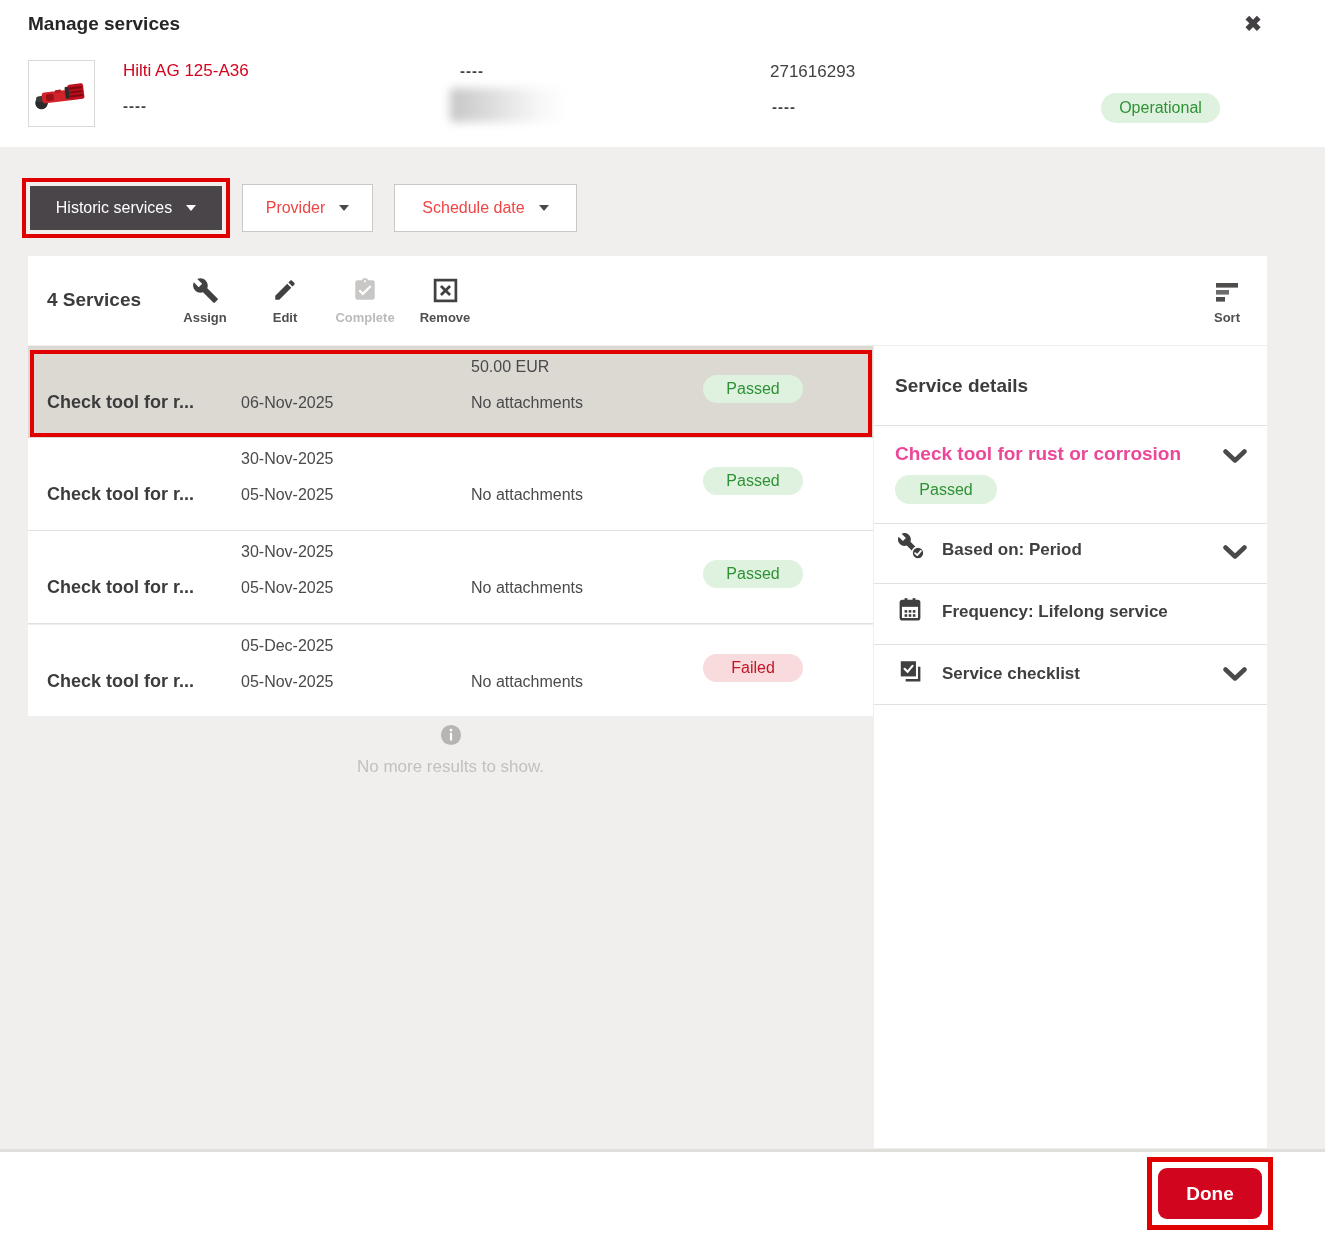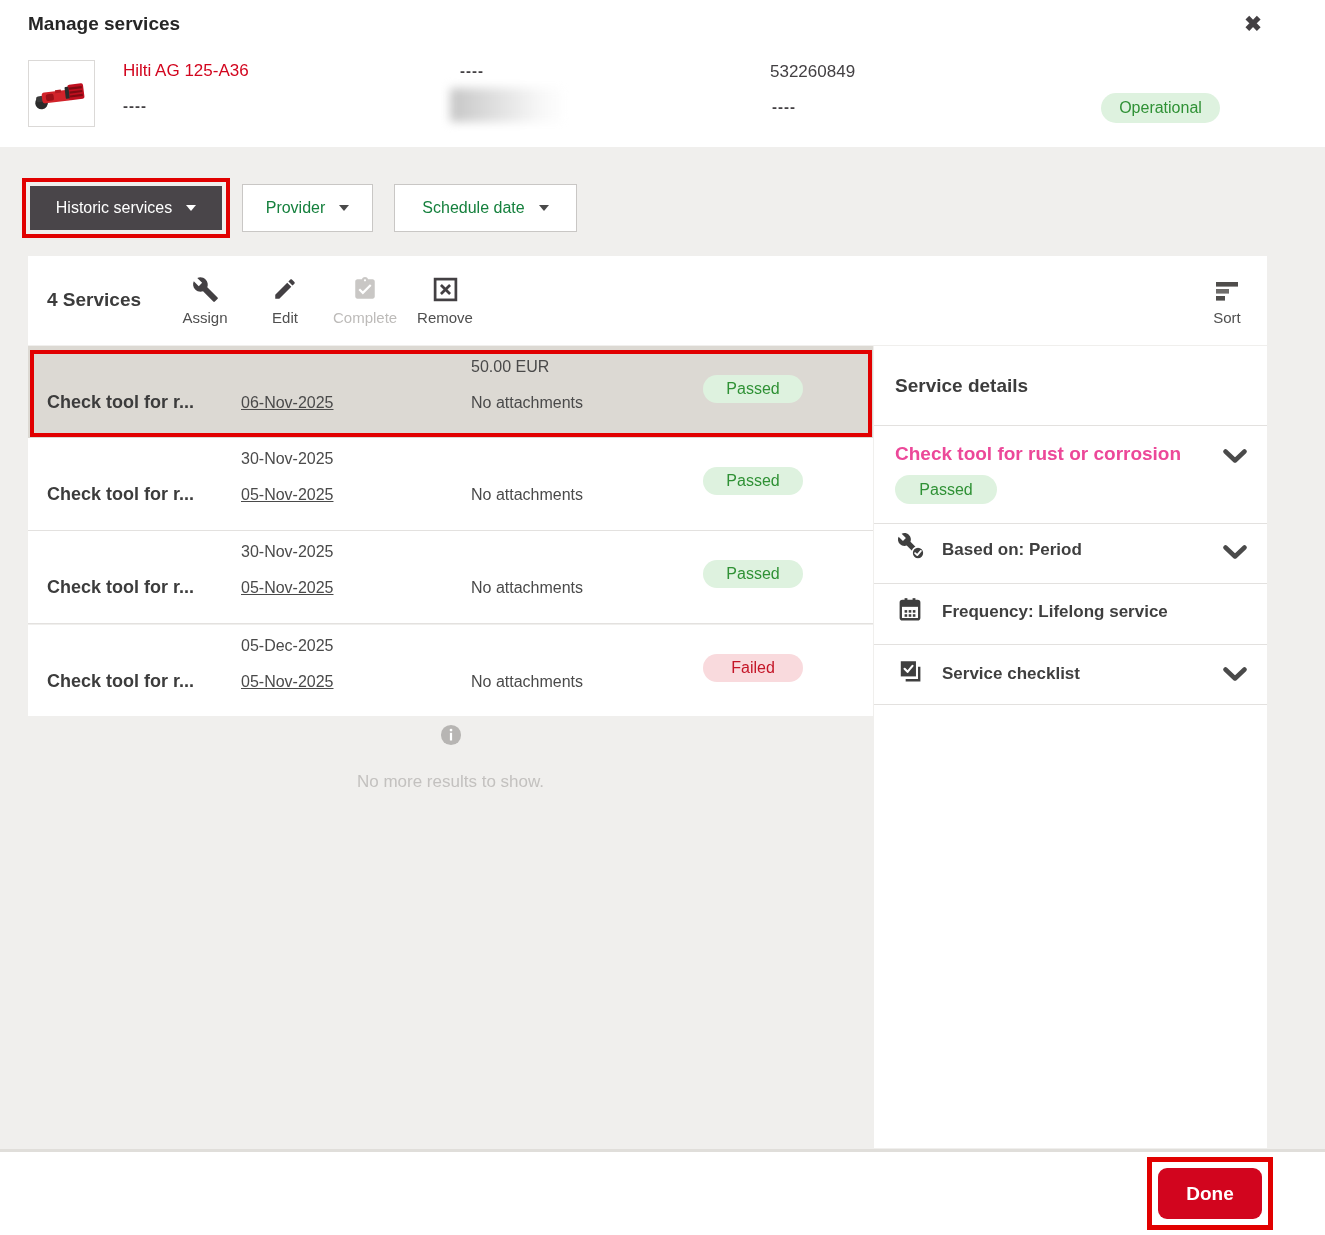--- a/index.html
+++ b/index.html
@@ -24,58 +24,58 @@
                  background:linear-gradient(90deg,#c6c6c6 0%,#e3e3e3 45%,#f6f6f6 75%,#ffffff 100%);
                  filter:blur(5px); }
   .status-badge { left:1101px; top:78px; width:119px; height:30px; border-radius:15px;
                   background:#def2df; color:#2f9135; font-size:16px;
                   display:flex; align-items:center; justify-content:center;margin-top:15px; }
 
   
   .body-bg { left:0; top:147px; width:1325px; height:1005px; background:#f0efed; }
 
   
-  .filter-btn { height:48px; background:#fff; border:1px solid #c9c7c5; color:#15803d; font-size:16px;
+  .filter-btn { height:48px; background:#fff; border:1px solid #c9c7c5; color:#ef4444; font-size:16px;
                 display:flex; align-items:center; justify-content:center; gap:14px; cursor:pointer; }
   .btn-dark { left:30px; top:186px; width:192px; height:44px; background:#494549; border:none; color:#ffffff; }
   .caret { width:0; height:0; border-left:5px solid transparent; border-right:5px solid transparent;
            border-top:6px solid #4a4a4a; }
   .caret-white { border-top-color:#ffffff; }
 
   
   .annotation { border:4px solid #e10000; background:transparent; pointer-events:none; }
   .ann-filter { left:22px; top:178px; width:208px; height:60px; }
   .ann-row { left:30px; top:350px; width:842px; height:87px; }
   .ann-done { left:1147px; top:1157px; width:126px; height:73px; border-width:5px; }
 
   
   .toolbar { left:28px; top:256px; width:1239px; height:89px; background:#ffffff; }
   .svc-count { position:absolute; left:19px; top:33px; font-size:19px; font-weight:bold; color:#3c3c3c; }
   .tool-action { position:absolute; width:64px; top:12px; height:66px; text-align:center; cursor:pointer; background:none; border:none; }
   .tool-action .ticon { display:inline-block; height:30px; }
-  .tool-action .tlabel { display:block; margin-top:3px; font-size:15px; color:#4f4f4f; font-family:inherit; }
+  .tool-action .tlabel { display:block; margin-top:3px; font-size:13px; color:#4f4f4f; font-family:inherit;font-weight:bold; }
   .tool-action.disabled { cursor:default; }
   .tool-action.disabled .tlabel { color:#bdbbb9; }
 
   
   .svc-row { left:28px; width:845px; background:#ffffff; cursor:pointer; }
   .svc-row.selected { background:#dcd9d3; }
   .cell-name { position:absolute; left:19px; top:46px; font-size:18px; font-weight:bold; color:#3c3c3c; }
   .cell-date-top { position:absolute; left:213px; top:12px; font-size:16px; color:#4a4a4a; }
-  .cell-date-bottom { position:absolute; left:213px; top:48px; font-size:16px; color:#4a4a4a;text-decoration:underline; }
+  .cell-date-bottom { position:absolute; left:213px; top:48px; font-size:16px; color:#4a4a4a; }
   .cell-cost { position:absolute; left:443px; top:12px; font-size:16px; color:#4a4a4a; }
   .cell-attach { position:absolute; left:443px; top:48px; font-size:16px; color:#4a4a4a; }
   .badge { position:absolute; left:675px; top:29px; width:100px; height:28px; border-radius:14px;
            font-size:16px; display:flex; align-items:center; justify-content:center; }
   .badge-passed { background:#def2df; color:#2f9135; }
   .badge-failed { background:#f9dadd; color:#c41527; }
 
   
   .no-more { left:28px; top:724px; width:845px; text-align:center; }
-  .no-more-text { margin-top:22px; font-size:17px; color:#c3c1bf; }
+  .no-more-text { margin-top:7px; font-size:17px; color:#c3c1bf; }
 
   
   .panel { left:874px; top:346px; width:393px; height:802px; background:#ffffff; }
   .panel-title { position:absolute; left:21px; top:29px; font-size:19px; font-weight:bold; color:#3c3c3c; }
   .pdivider { position:absolute; left:0; width:393px; height:1px; background:#e3e1df; }
   .panel-service-name { position:absolute; left:21px; top:97px; width:320px; font-size:19px; font-weight:bold; color:#ec4899; }
   .panel-badge { position:absolute; left:21px; top:129px; width:102px; height:29px; border-radius:15px;
                  font-size:16px; display:flex; align-items:center; justify-content:center; }
   .prow-icon { position:absolute; left:23px; }
   .prow-label { position:absolute; left:68px; font-size:17px; font-weight:bold; color:#3f3f3f; }
@@ -113,21 +113,21 @@
         <rect x="38.5" y="29" width="13" height="2.2" fill="#7e0a12"></rect>
         <rect x="38.5" y="33" width="13" height="2.2" fill="#7e0a12"></rect>
         <rect x="34" y="24" width="4" height="12" rx="1" fill="#2b2b2b"></rect>
       </g>
     </svg>
   </div>
   <div class="abs asset-name">Hilti AG 125-A36</div>
   <div class="abs dash asset-dash">----</div>
   <div class="abs dash mid-dash">----</div>
   <div class="abs blur-redact"></div>
-  <div class="abs scan-code">532260849</div>
+  <div class="abs scan-code">271616293</div>
   <div class="abs dash col3-dash">----</div>
   <div class="abs status-badge">Operational</div>
 
   <button class="abs filter-btn btn-dark">
     <span>Historic services</span>
     <span class="caret caret-white"></span>
   </button>
   <button class="abs filter-btn" style="left:242px; top:184px; width:131px;">
     <span>Provider</span>
     <span class="caret"></span>

